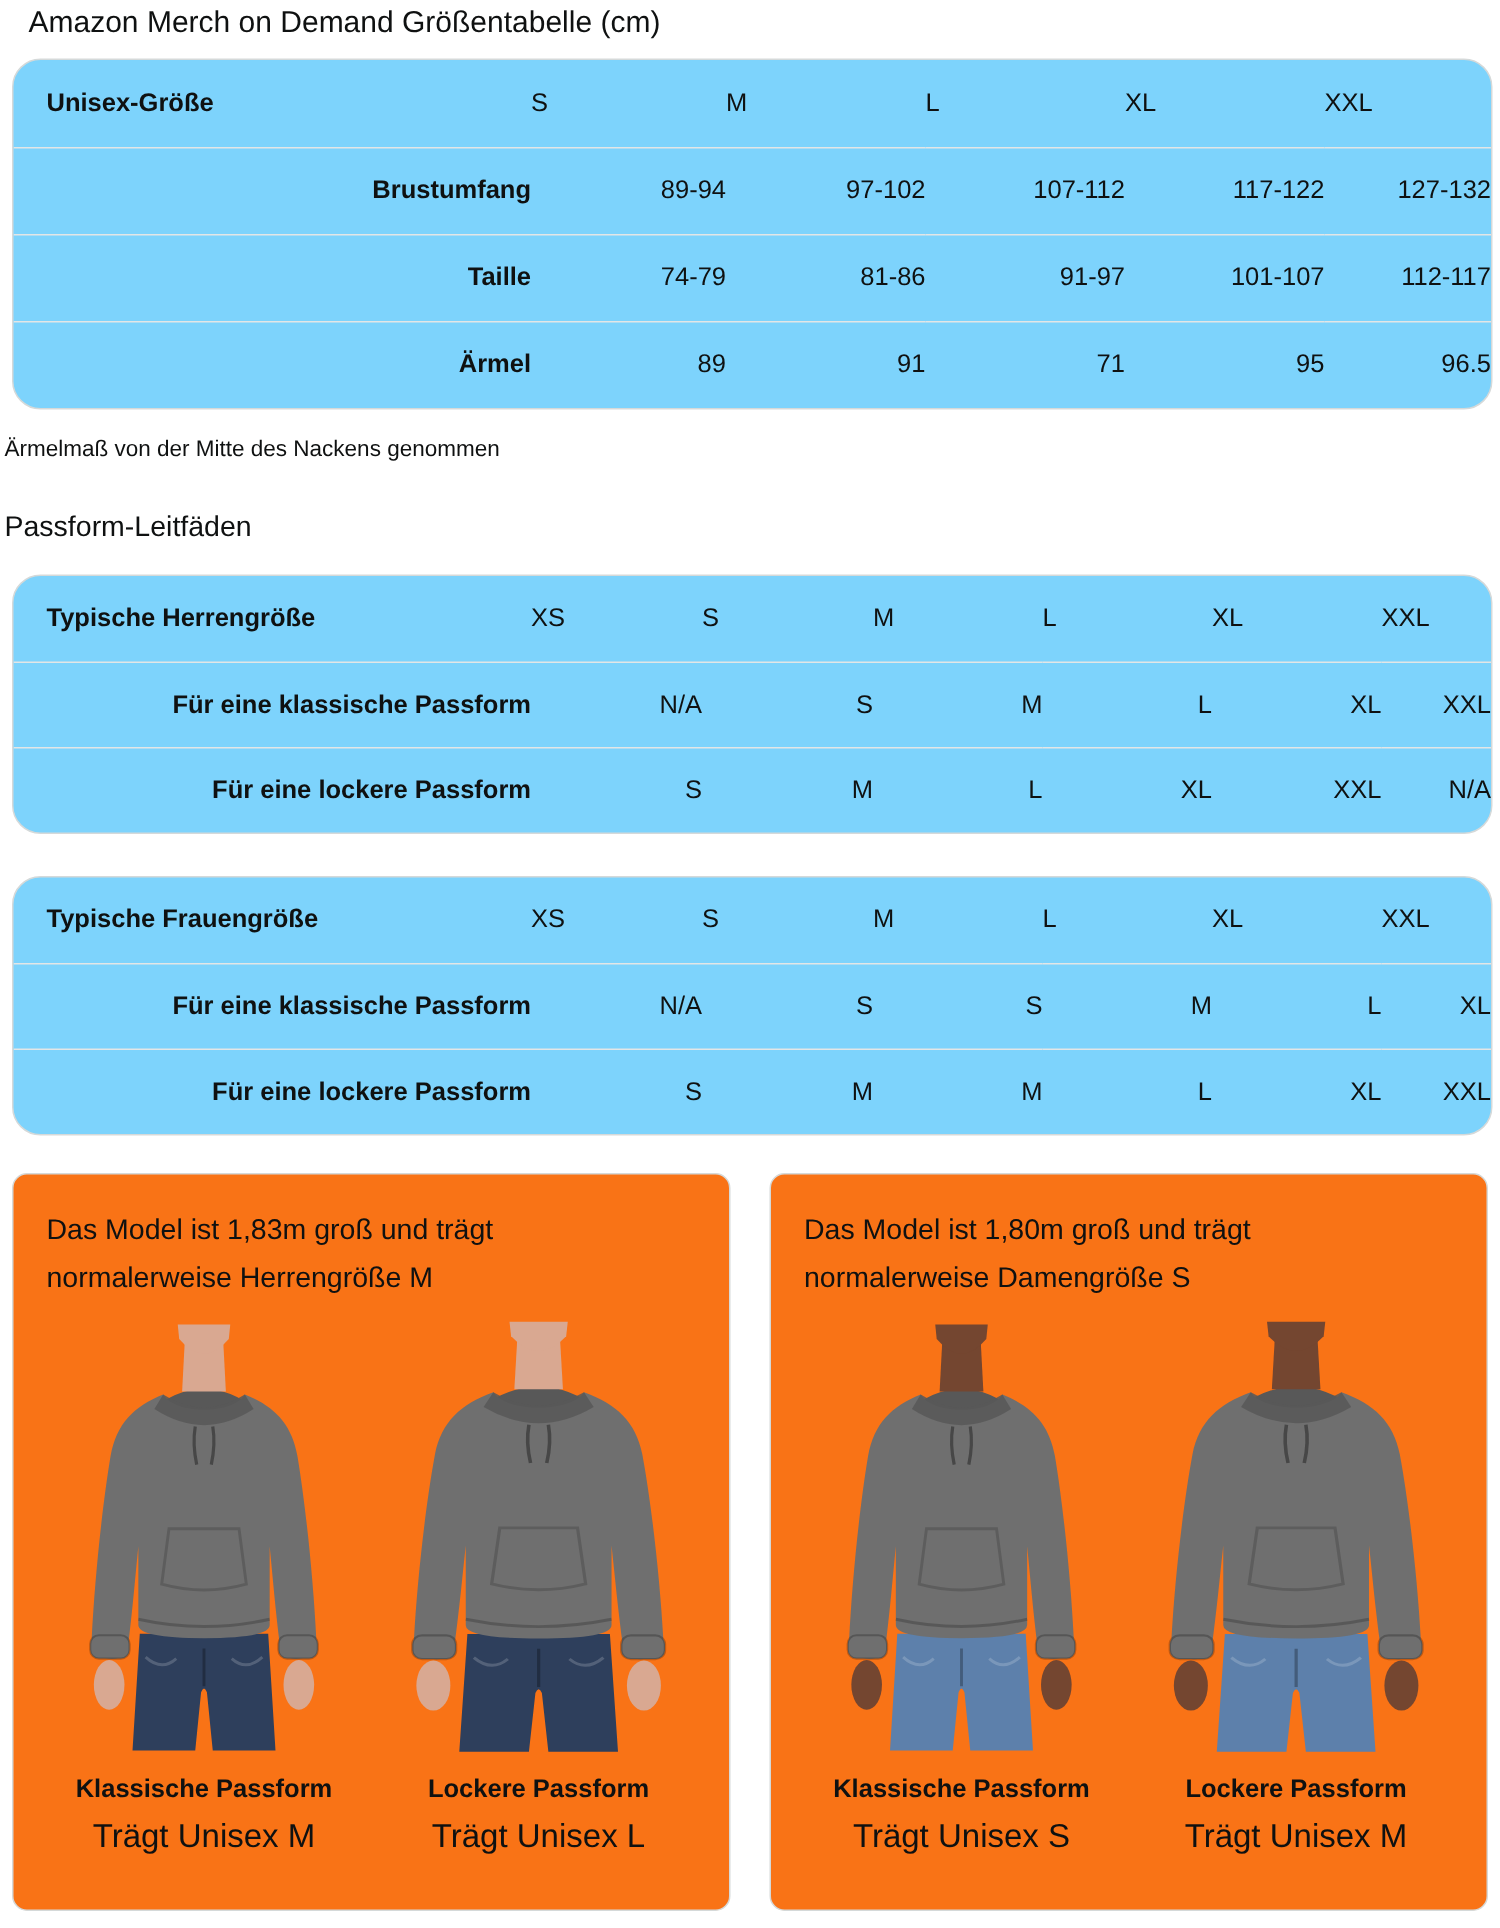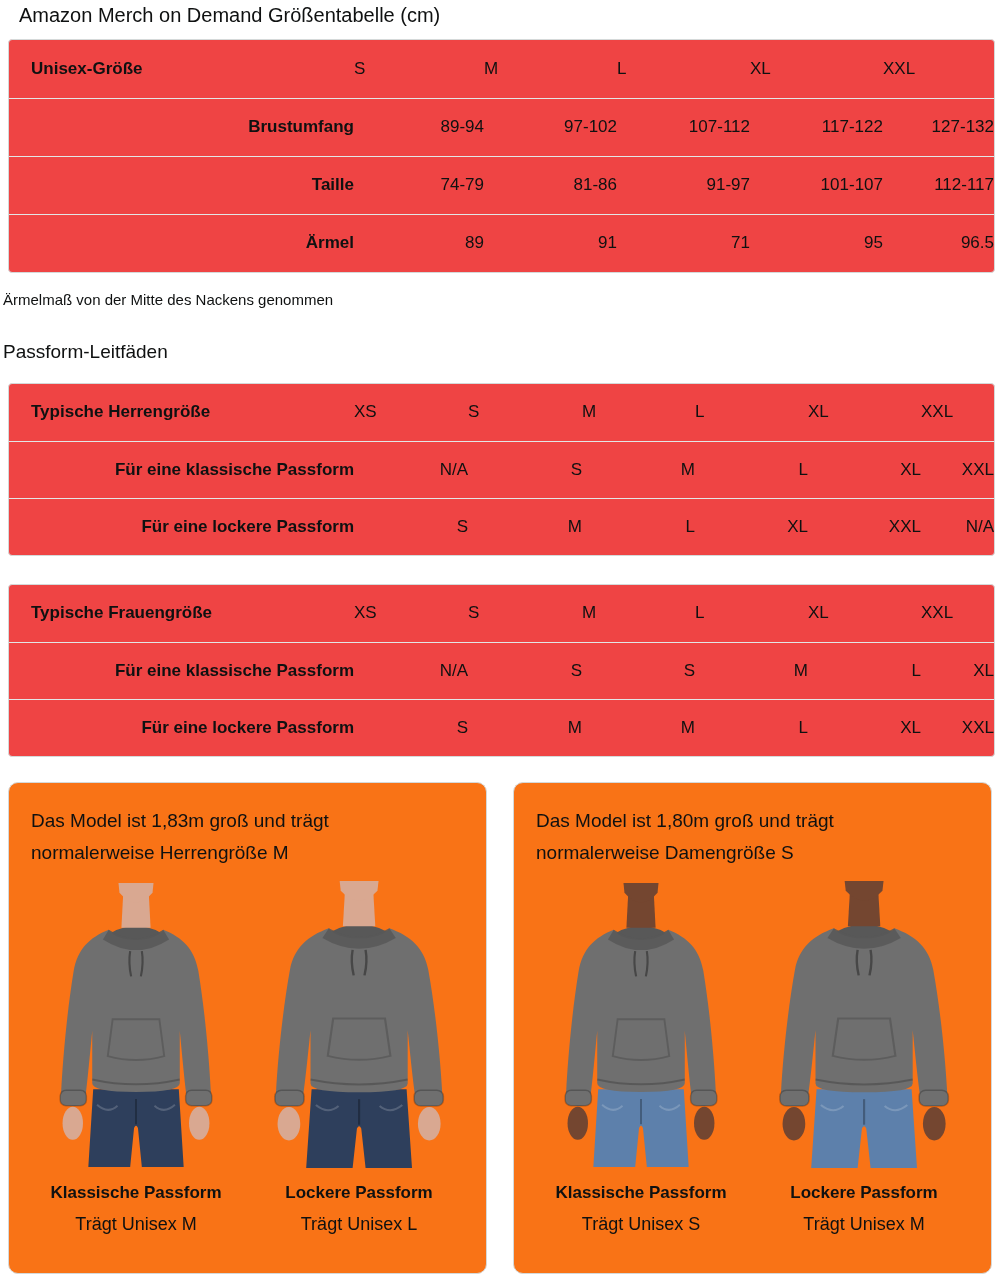--- a/index.html
+++ b/index.html
@@ -24,23 +24,23 @@
     -webkit-font-smoothing:antialiased;
   }
   .page-title{
     font-size:20px;line-height:27px;font-weight:400;
     margin:0;padding:2px 0 0 19px;
   }
   .table-card{
     margin:10px 5px 0 8px;
     width:987px;
     border:1px solid var(--card-border);
-    border-radius:4px;
+    border-radius:19px;
     overflow:hidden;
-    background:#ef4444;
+    background:#7dd3fc;
   }
   table{
     width:100%;
     border-collapse:collapse;
     table-layout:fixed;
   }
   th,td{
     text-align:left;
     font-size:17px;
     font-weight:400;
@@ -98,21 +98,21 @@
   .model-figure svg.photo{
     width:214px;height:288px;
     display:block;
   }
   .fit-label{
     font-size:17px;font-weight:700;line-height:22px;
     margin-top:13px;
     text-align:center;
   }
   .size-label{
-    font-size:18px;font-weight:400;line-height:22px;
+    font-size:22px;font-weight:400;line-height:22px;
     margin-top:9px;
     text-align:right;
   }
   .defs-holder{position:absolute;width:0;height:0;overflow:hidden;}
 </style>
 </head>
 <body>
 
 <svg class="defs-holder" aria-hidden="true">
   <defs>

